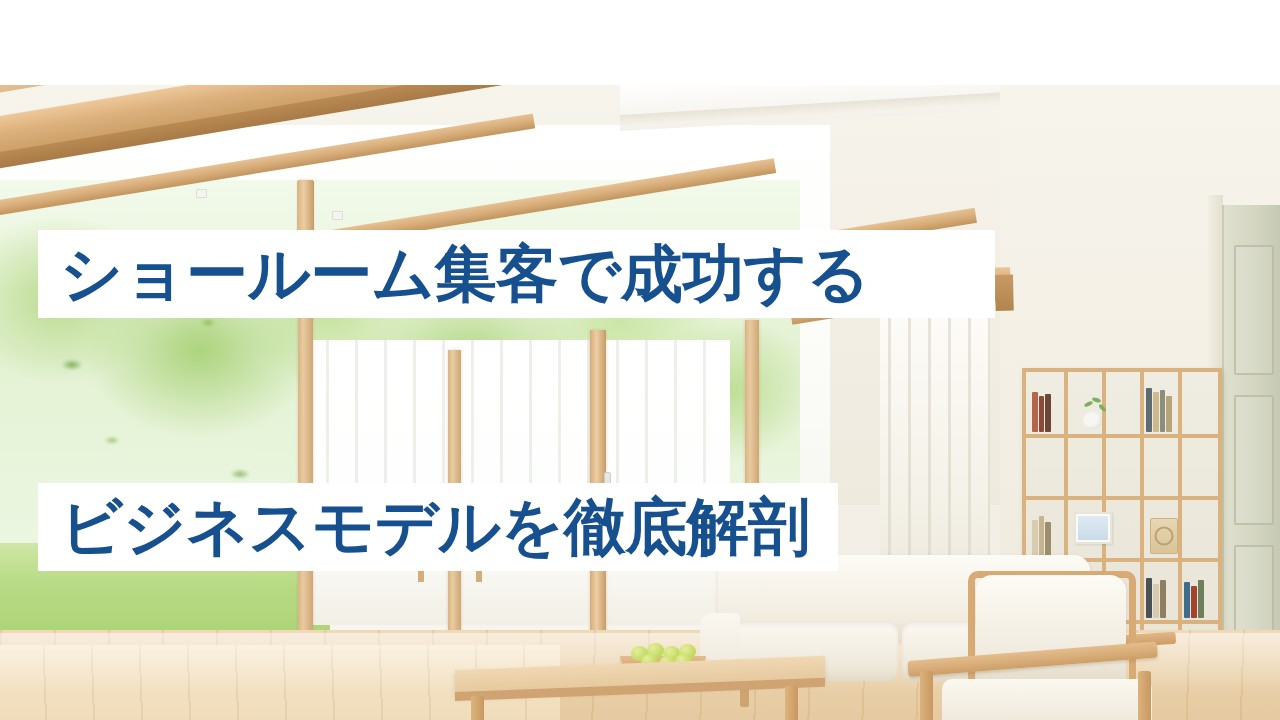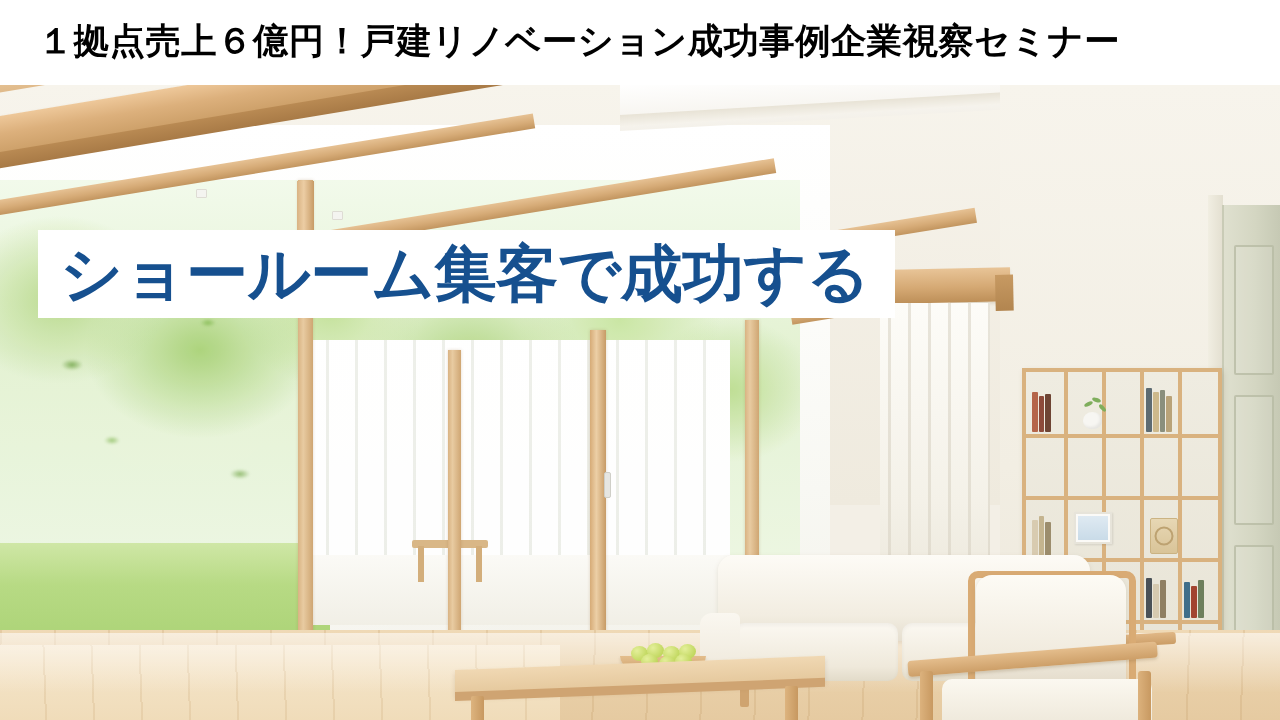--- a/index.html
+++ b/index.html
@@ -351,21 +351,21 @@
   
   .band{
     position:absolute; background:#ffffff; z-index:30;
     display:flex; align-items:center;
     box-shadow:0 0 0 0 rgba(0,0,0,0);
   }
   .band .line{
     color:#16508F; font-weight:700; white-space:nowrap;
     font-size:62px; line-height:62px; letter-spacing:-0.5px;
   }
-  #band1{ left:38px; top:230px; width:857px; height:88px; padding-left:22px; }
+  #band1{ left:38px; top:230px; width:957px; height:88px; padding-left:22px; }
   #band2{ left:38px; top:359px; width:717px; height:86px; padding-left:22px; }
   #band3{ left:38px; top:483px; width:800px; height:88px; padding-left:22px; }
 </style>
 </head>
 <body>
 
 <div id="slide">
 
   <div class="photo">
 
@@ -505,21 +505,21 @@
       <div class="fruit" style="left:220px;top:-16px"></div>
       <div class="table-top"></div>
       <div class="table-edge"></div>
 
       <div class="table-leg" style="left:16px;top:26px"></div>
       <div class="table-leg" style="left:330px;top:16px"></div>
     </div>
 
   </div>
 
-  <div class="header-bar">
-    <div class="header-title">１拠点売上６億円！戸建リノベーション成功事例企業視察セミナー</div>
-  </div>
 
   <div class="band" id="band1">
     <span class="line">ショールーム集客で成功する</span>
   </div>
+  <div class="band" id="band3">
+    <span class="line">ビジネスモデルを徹底解剖</span>
+  </div>
 
 </div>
 
 </body></html>

